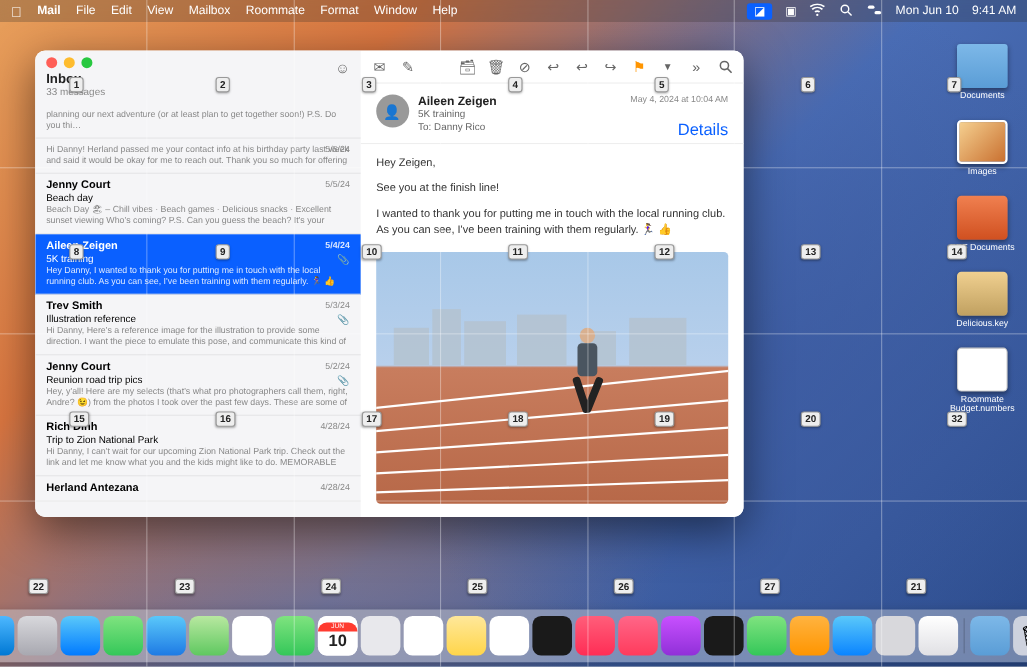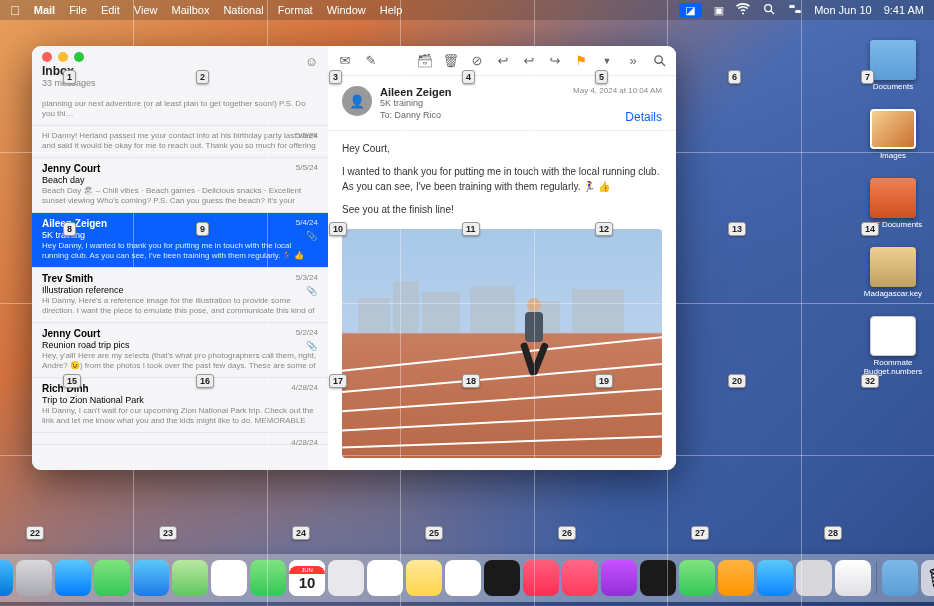--- a/index.html
+++ b/index.html
@@ -59,38 +59,38 @@
 .list-header { padding:6px 10px 6px; position:relative; }
 .traffic { display:flex; gap:6px; margin-bottom:2px; }
 .traffic span { width:10px; height:10px; border-radius:50%; }
 .tl-r{background:#ff5f57}.tl-y{background:#febc2e}.tl-g{background:#28c840}
 .inbox-title { font-size:12px; font-weight:700; color:#222; }
 .inbox-sub { font-size:9px; color:#888; }
 .msg-item { padding:5px 10px 6px; border-bottom:1px solid #e5e5e7; font-size:9px; position:relative; }
 .msg-item.sel { background:#0a60ff; color:#fff; }
 .msg-item .from { font-weight:700; font-size:10px; }
 .msg-item .date { position:absolute; top:5px; right:10px; font-size:8px; color:#888; }
-.msg-item.sel .date { color:#dce8ff; }
+.msg-item.sel .date { color:#dce8ff;font-weight:bold; }
 .msg-item .subj { font-size:9px; margin:1px 0; }
 .msg-item .prev { font-size:8px; color:#888; line-height:1.25; max-height:20px; overflow:hidden; }
 .msg-item.sel .prev { color:#dce8ff; }
 .msg-item .clip { position:absolute; top:18px; right:10px; font-size:9px; color:#aaa; }
 .msg-item.sel .clip { color:#fff; }
 .msg-pane { flex:1; display:flex; flex-direction:column; background:#fff; }
 .toolbar { height:30px; display:flex; align-items:center; justify-content:space-between; padding:0 10px; border-bottom:1px solid #eee; }
 .tb-group { display:flex; gap:12px; }
 .tb-icon { width:14px; height:14px; color:#666; font-size:13px; display:flex; align-items:center; justify-content:center; }
 .msg-header { padding:10px 14px; border-bottom:1px solid #eee; font-size:10px; position:relative; }
 .msg-header .avatar { width:30px; height:30px; border-radius:50%; background:#999; position:absolute; left:14px; top:10px; display:flex; align-items:center; justify-content:center; color:#fff; font-size:13px; }
 .msg-header .hdr-txt { margin-left:38px; }
 .msg-header .hfrom { font-weight:700; font-size:11px; color:#222; }
 .msg-header .hsubj { color:#666; font-size:9px; }
 .msg-header .hto { color:#666; font-size:9px; margin-top:2px; }
 .msg-header .hdate { position:absolute; right:14px; top:10px; font-size:8px; color:#888; }
-.msg-header .hdetails { position:absolute; right:14px; top:34px; font-size:12px; color:#0a60ff; }
+.msg-header .hdetails { position:absolute; right:14px; top:34px; font-size:15px; color:#0a60ff; }
 .msg-body { padding:10px 14px 0; font-size:10px; color:#333; line-height:1.5; }
 .msg-body p { margin-bottom:8px; }
 .msg-image { flex:1; margin:4px 14px 12px; border-radius:4px; overflow:hidden; position:relative; background:linear-gradient(#a8c8e8 0%, #b8d0ec 45%, #c87d5e 46%, #b76848 100%); }
 .track-lines { position:absolute; bottom:0; left:0; right:0; height:55%; }
 .track-lines div { position:absolute; left:-10%; right:-10%; height:2px; background:#fff; transform-origin:center; }
 .runner { position:absolute; left:54%; top:30%; width:38px; height:90px; }
 .runner .head{width:14px;height:14px;border-radius:50%;background:#d8b090;margin:0 auto}
 .runner .body{width:18px;height:30px;background:#4a5560;margin:0 auto;border-radius:4px}
 .runner .legs{width:22px;height:36px;margin:0 auto;position:relative}
 .runner .legs span{position:absolute;width:7px;height:34px;background:#222;top:0;border-radius:3px}
@@ -103,21 +103,21 @@
 <body>
 <div class="bg-swirl"></div>
 
 <div class="menubar">
   <span class="apple"></span>
   <b>Mail</b>
   <span>File</span>
   <span>Edit</span>
   <span>View</span>
   <span>Mailbox</span>
-  <span>National</span>
+  <span>Roommate</span>
   <span>Format</span>
   <span>Window</span>
   <span>Help</span>
   <span class="spacer"></span>
   <div class="right">
     <span style="background:#0a60ff;border-radius:3px;padding:1px 6px">◪</span>
     <span>▣</span>
     <span>
       <svg class="menu-icon" viewBox="0 0 16 12">
           <path fill="#fff" d="M8 10a1.2 1.2 0 100 2.4A1.2 1.2 0 008 10zm-3-2.6a5 5 0 016 0l-1.2 1.3a3.2 3.2 0 00-3.6 0zM2 4.8a9.5 9.5 0 0112 0L12.7 6a7.6 7.6 0 00-9.4 0zM0 2A13 13 0 0116 2l-1.3 1.3a11 11 0 00-13.4 0z"></path>
@@ -148,21 +148,21 @@
     <div class="dicon">
       <div class="thumb img"></div>
       <div>Images</div>
     </div>
     <div class="dicon">
       <div class="thumb pdf"></div>
       <div>PDF Documents</div>
     </div>
     <div class="dicon">
       <div class="thumb key"></div>
-      <div>Madagascar.key</div>
+      <div>Delicious.key</div>
     </div>
     <div class="dicon">
       <div class="thumb num-icon"></div>
       <div>Roommate Budget.numbers</div>
     </div>
   </div>
 
 <div class="mail-window">
   <div class="msg-list">
     <div class="list-header">
@@ -212,20 +212,21 @@
           <div class="subj">Reunion road trip pics</div>
           <div class="prev">Hey, y'all! Here are my selects (that's what pro photographers call them, right, Andre? 😉) from the photos I took over the past few days. These are some of my f…</div>
         </div>
         <div class="msg-item">
           <div class="from">Rich Dinh</div>
           <div class="date">4/28/24</div>
           <div class="subj">Trip to Zion National Park</div>
           <div class="prev">Hi Danny, I can't wait for our upcoming Zion National Park trip. Check out the link and let me know what you and the kids might like to do. MEMORABLE THINGS T…</div>
         </div>
         <div class="msg-item">
+          <div class="from">Herland Antezana</div>
           <div class="date">4/28/24</div>
         </div>
       </div>
   </div>
 
   <div class="msg-pane">
     <div class="toolbar">
       <div class="tb-group">
         <span class="tb-icon">✉</span>
         <span class="tb-icon">✎</span>
@@ -252,23 +253,23 @@
       <div class="avatar">👤</div>
       <div class="hdr-txt">
         <div class="hfrom">Aileen Zeigen</div>
         <div class="hsubj">5K training</div>
         <div class="hto"><span>To:</span> <span>Danny Rico</span></div>
       </div>
       <div class="hdate">May 4, 2024 at 10:04 AM</div>
       <div class="hdetails">Details</div>
     </div>
     <div class="msg-body">
-      <p>Hey Court,</p>
+      <p>Hey Zeigen,</p>
+      <p>See you at the finish line!</p>
       <p>I wanted to thank you for putting me in touch with the local running club. As you can see, I've been training with them regularly. 🏃‍♀️ 👍</p>
-      <p>See you at the finish line!</p>
     </div>
     <div class="msg-image">
       <div class="buildings">
         <div class="bldg" style="left:5%;width:10%;height:60%"></div>
         <div class="bldg" style="left:16%;width:8%;height:90%"></div>
         <div class="bldg" style="left:25%;width:12%;height:70%"></div>
         <div class="bldg" style="left:40%;width:14%;height:80%"></div>
         <div class="bldg" style="left:58%;width:10%;height:55%"></div>
         <div class="bldg" style="left:72%;width:16%;height:75%"></div>
       </div>
@@ -359,13 +360,13 @@
 <div class="num" style="left: 462px; top: 374px;">18</div>
 <div class="num" style="left: 595px; top: 374px;">19</div>
 <div class="num" style="left: 728px; top: 374px;">20</div>
 <div class="num" style="left: 861px; top: 374px;">32</div>
 <div class="num" style="left: 26px; top: 526px;">22</div>
 <div class="num" style="left: 159px; top: 526px;">23</div>
 <div class="num" style="left: 292px; top: 526px;">24</div>
 <div class="num" style="left: 425px; top: 526px;">25</div>
 <div class="num" style="left: 558px; top: 526px;">26</div>
 <div class="num" style="left: 691px; top: 526px;">27</div>
-<div class="num" style="left: 824px; top: 526px;">28</div>
+<div class="num" style="left: 824px; top: 526px;">21</div>
 
 </body></html>

